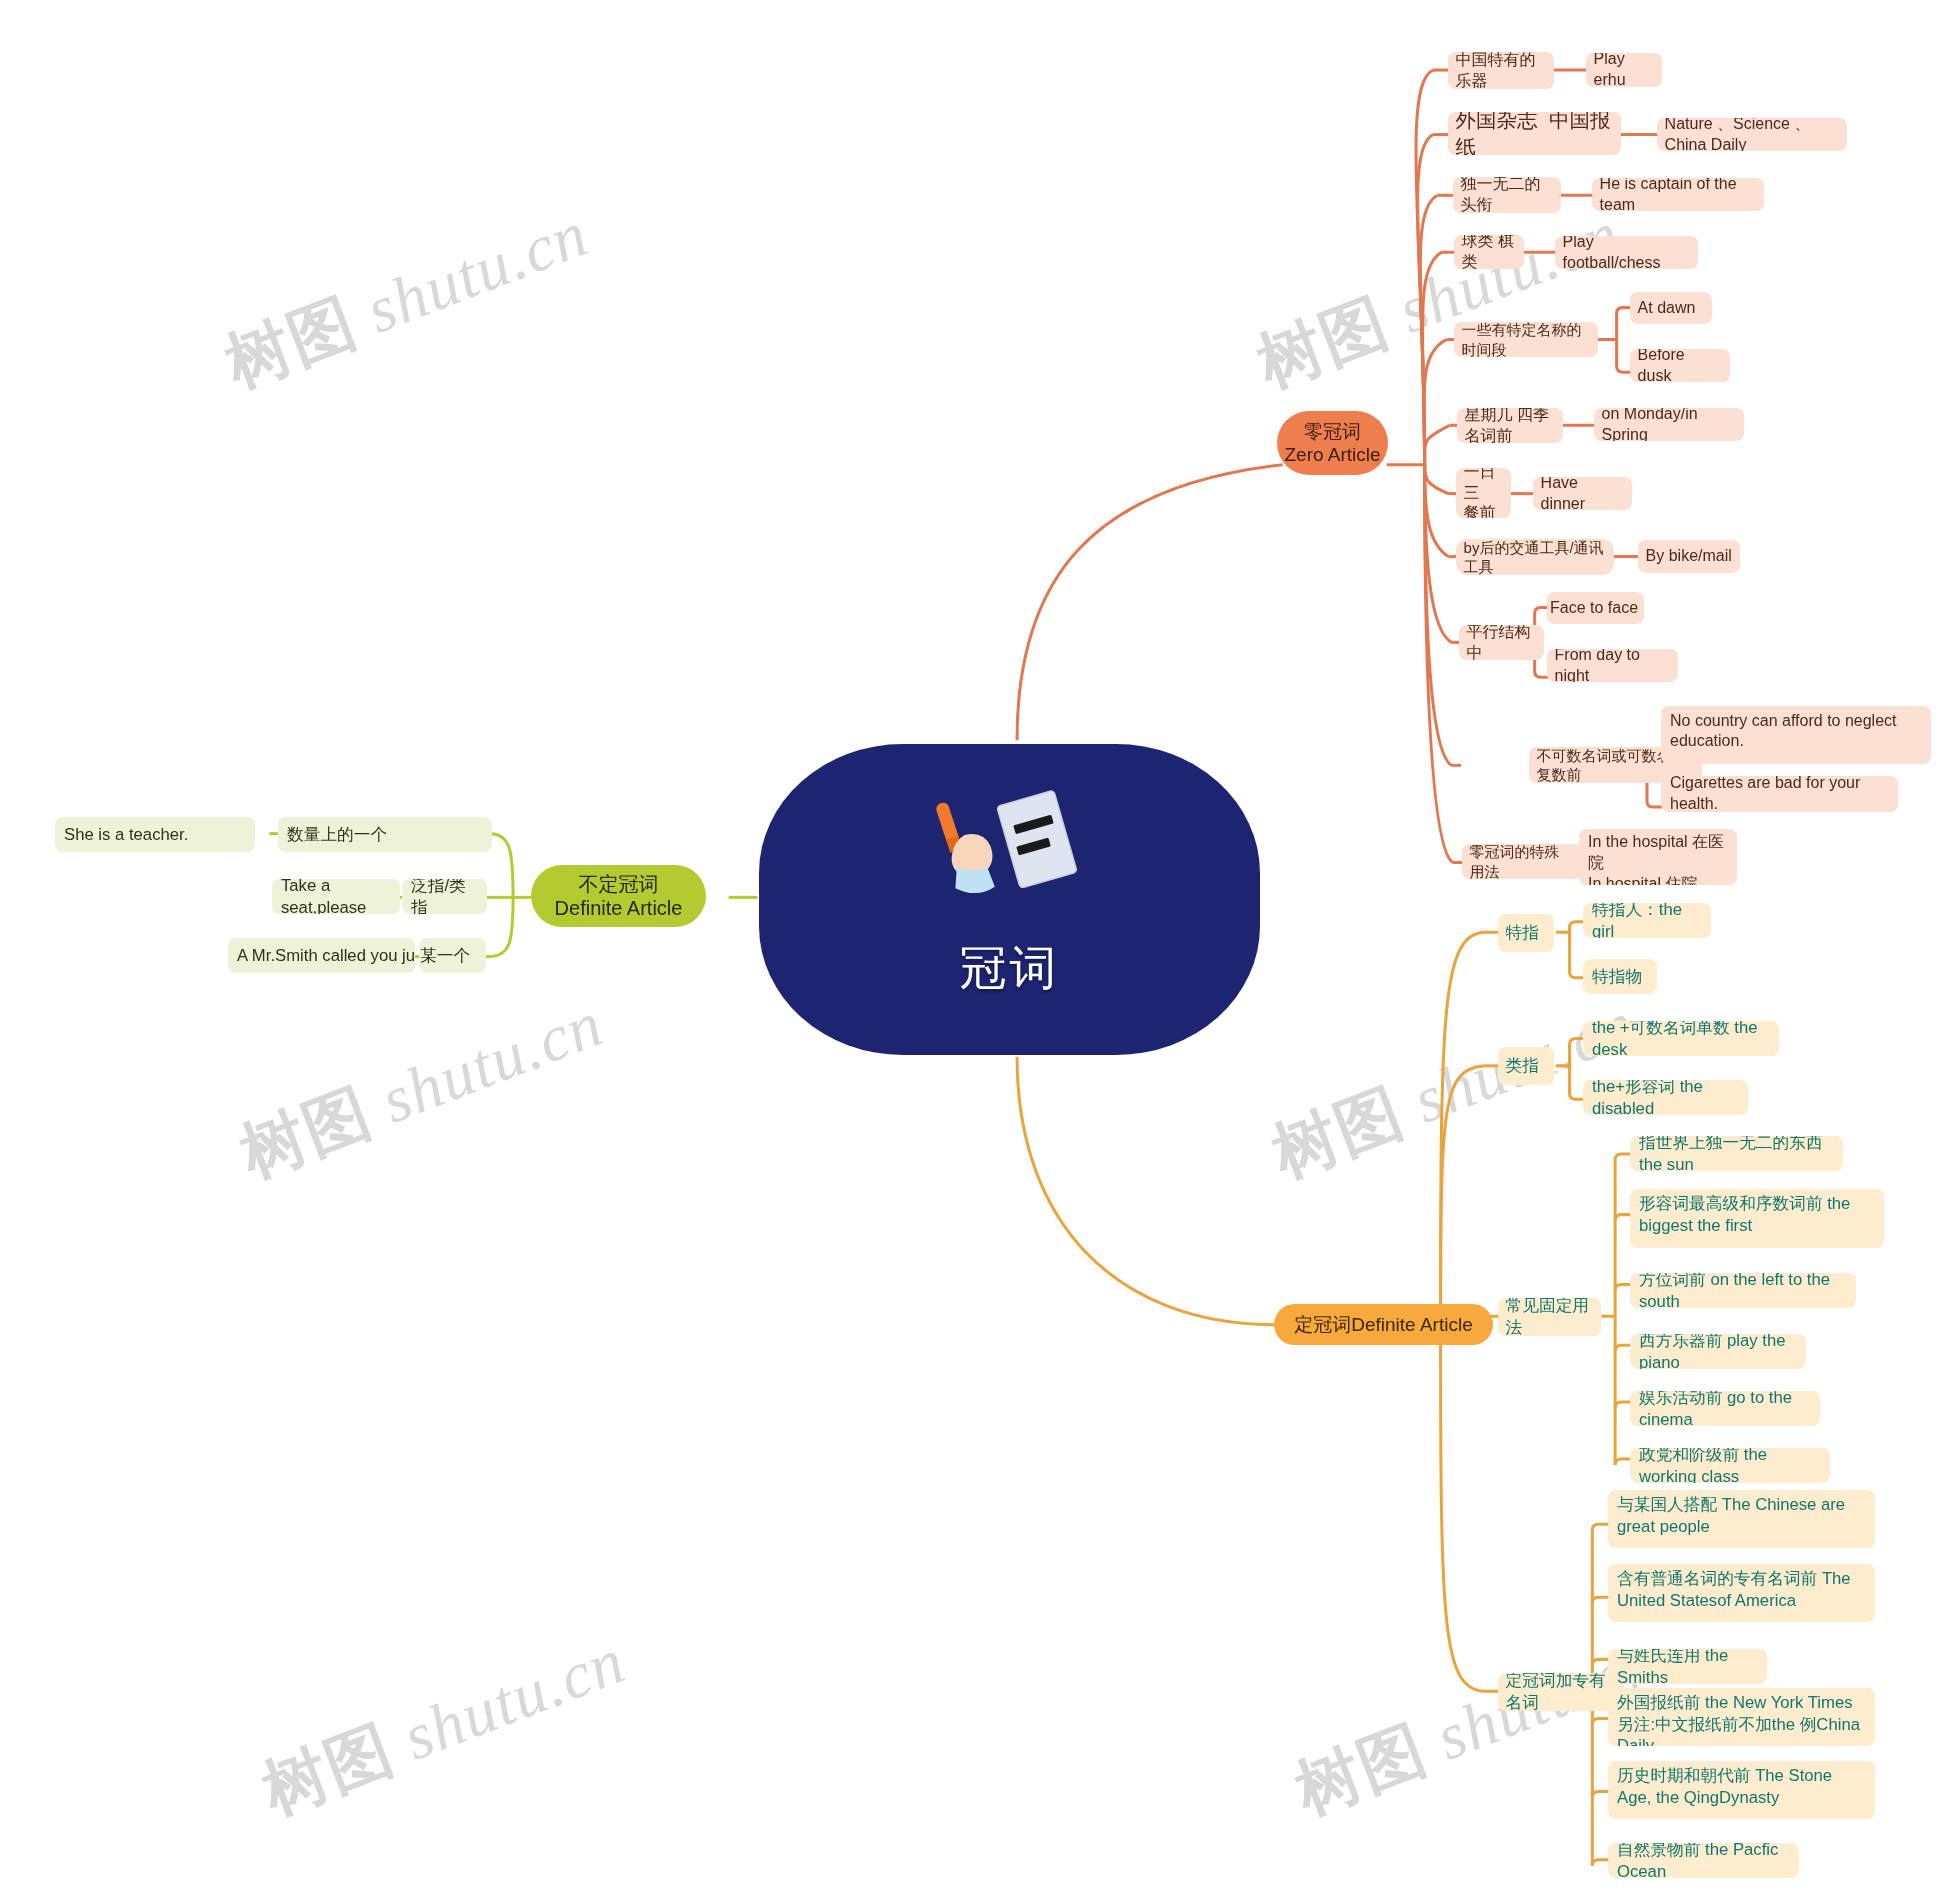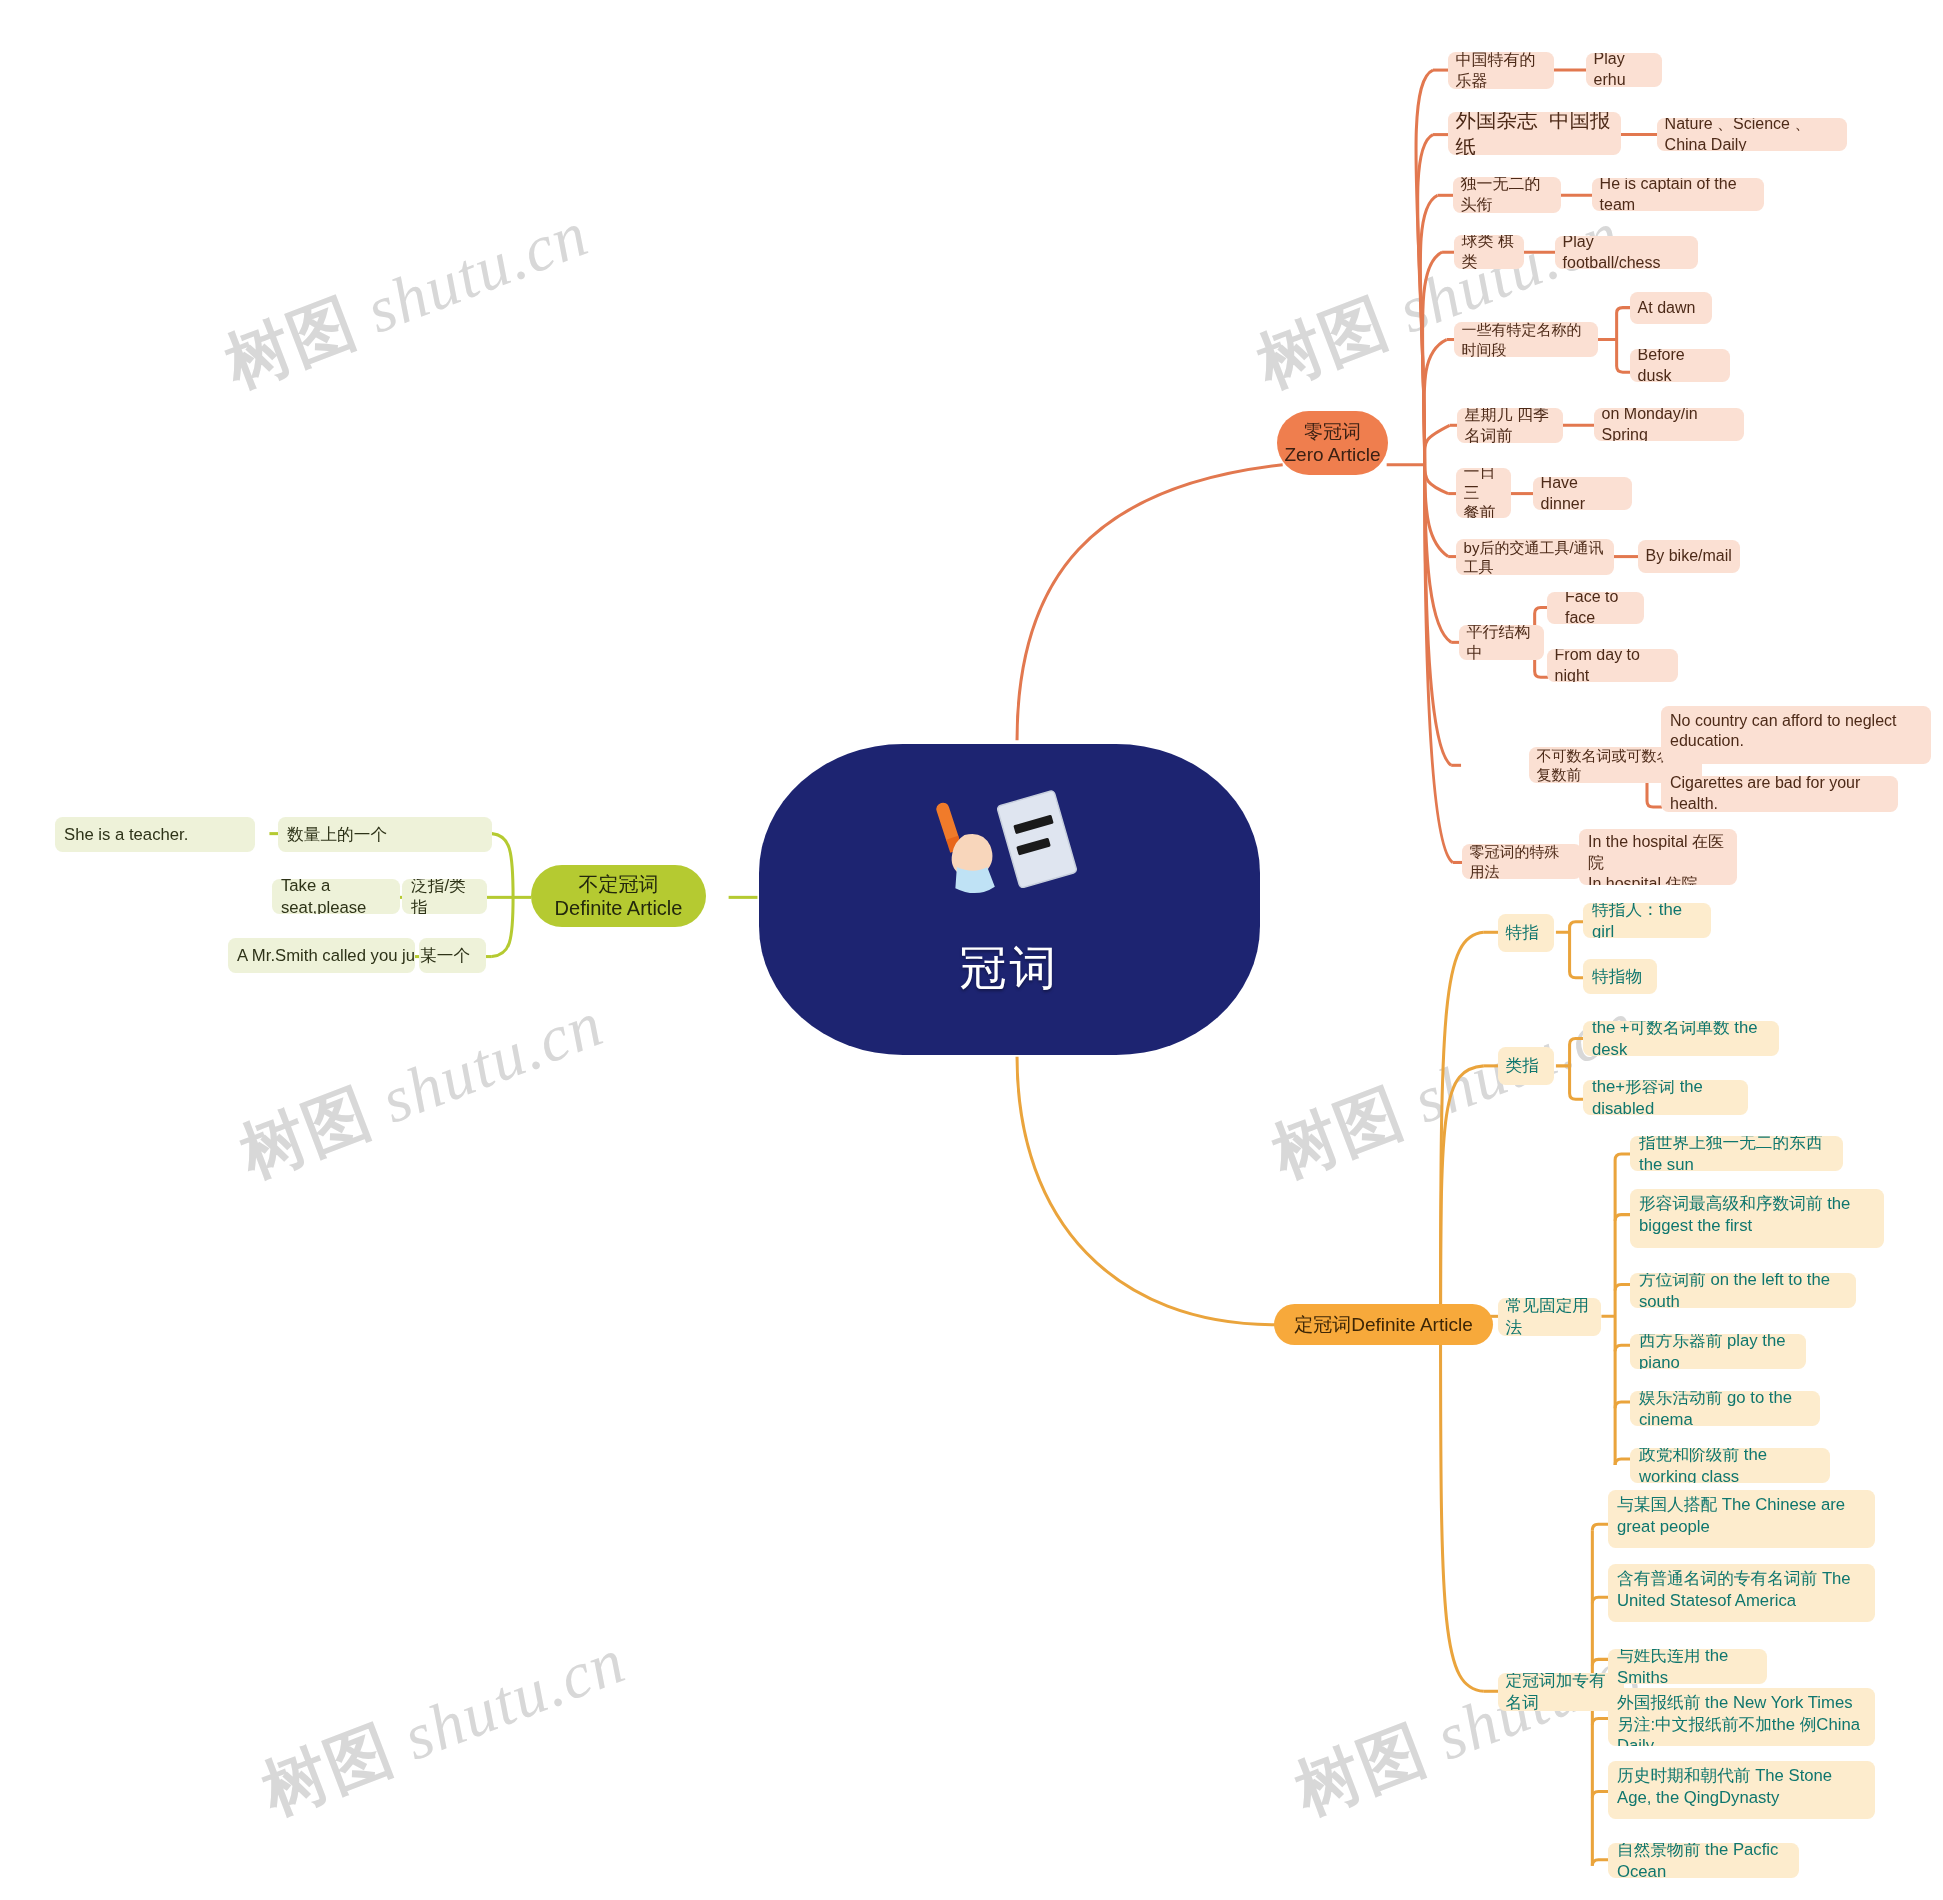--- a/index.html
+++ b/index.html
@@ -240,28 +240,28 @@
     <span>星期几 四季名词前</span></div>
   <div class="node n-zero" style="left:1594px;top:408px;width:150px;height:33px;padding:0 7.6px;font-size:16px;">
     <span>on Monday/in Spring</span></div>
 
   <div class="node n-zero" style="left:1456px;top:468px;width:55px;height:50px;padding:0 7.6px;font-size:16px;">
     <span>一日三
 餐前</span></div>
   <div class="node n-zero" style="left:1533px;top:477px;width:99px;height:33px;padding:0 7.6px;font-size:16px;">
     <span>Have dinner</span></div>
 
-  <div class="node n-zero" style="left:1456px;top:539px;width:158px;height:36px;padding:0 7.6px;font-size:15px;">
+  <div class="node n-zero" style="left:1456px;top:539px;width:158px;height:36px;padding:0 7.6px;font-size:15px;border-radius:12px;">
     <span>by后的交通工具/通讯工具</span></div>
   <div class="node n-zero" style="left:1638px;top:540px;width:102px;height:33px;padding:0 7.6px;font-size:16px;">
     <span>By bike/mail</span></div>
 
   <div class="node n-zero" style="left:1459px;top:625px;width:85px;height:35px;padding:0 7.6px;font-size:16px;">
     <span>平行结构中</span></div>
-  <div class="node n-zero" style="left:1547px;top:592px;width:97px;height:32px;padding:0 18px;font-size:16px;">
+  <div class="node n-zero" style="left:1547px;top:592px;width:97px;height:32px;padding:0 3px;font-size:16px;">
     <span>Face to face</span></div>
   <div class="node n-zero" style="left:1547px;top:649px;width:131px;height:33px;padding:0 7.6px;font-size:16px;">
     <span>From day to night</span></div>
 
   <div class="node n-zero" style="left:1529px;top:747px;width:173px;height:36px;padding:0 7.6px;font-size:15px;">
     <span>不可数名词或可数名词复数前</span></div>
   <div class="node n-zero" style="left:1661px;top:706px;width:270px;height:58px;padding:4.6px 9px;font-size:16px;align-items:flex-start;">
     <span>No country can afford to neglect education.</span></div>
   <div class="node n-zero" style="left:1661px;top:776px;width:237px;height:36px;padding:0 9px;font-size:16px;">
     <span>Cigarettes are bad for your health.</span></div>

